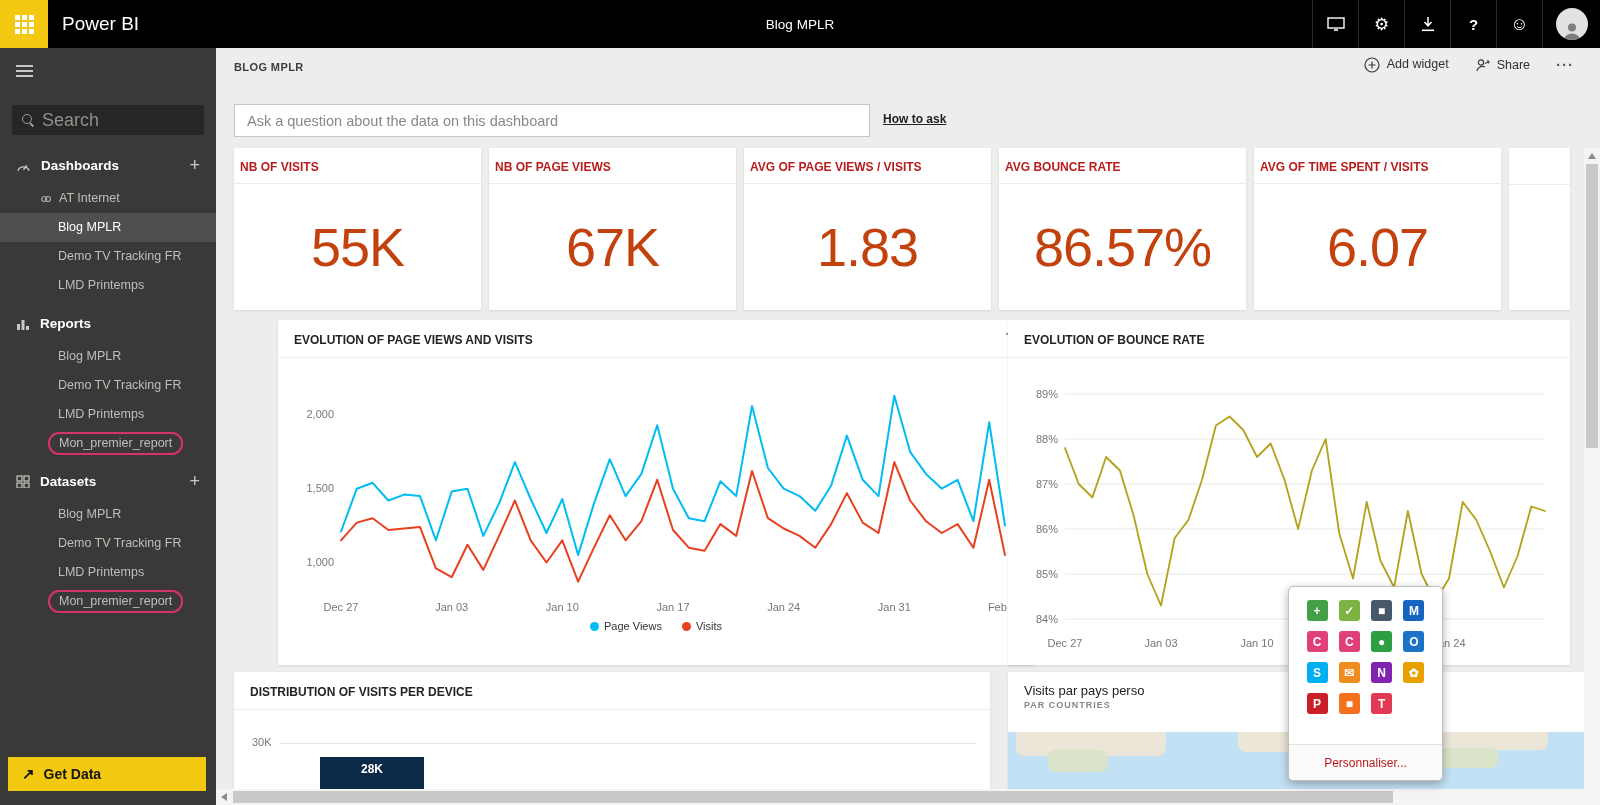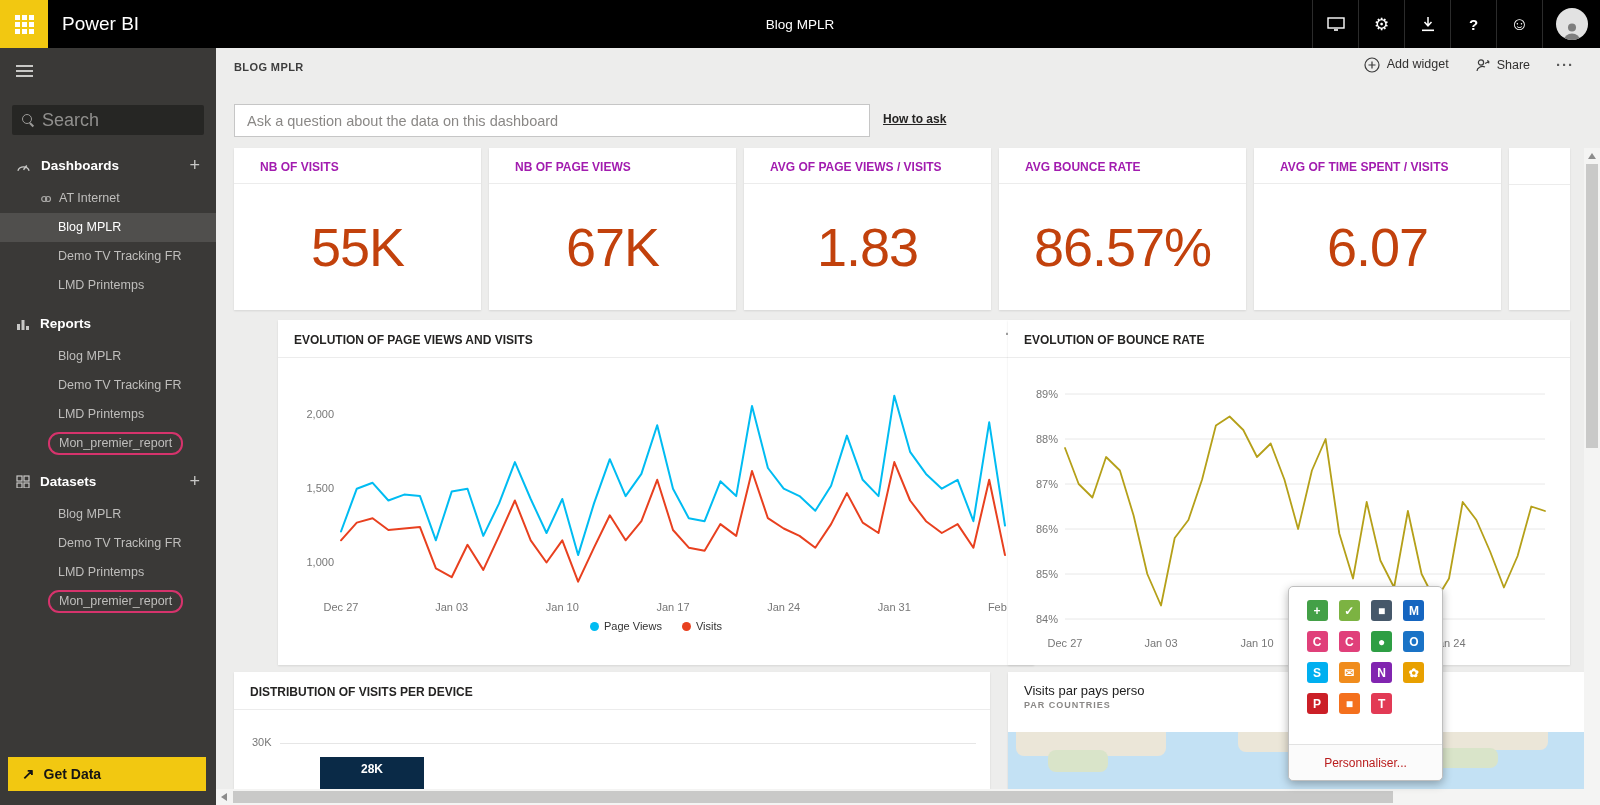--- a/index.html
+++ b/index.html
@@ -44,21 +44,21 @@
   .breadcrumb{position:absolute;left:18px;top:13px;font-size:11px;font-weight:700;color:#3D3D3D;letter-spacing:.4px;}
   .header-actions{position:absolute;right:26px;top:8px;display:flex;align-items:center;gap:26px;color:#323130;font-size:12.5px;}
   .h-action{display:flex;align-items:flex-start;gap:7px;cursor:pointer;}
   .more-dots{font-size:15px;letter-spacing:1px;color:#5A5A5A;cursor:pointer;font-weight:700;}
   .qa-input{position:absolute;left:18px;top:56px;width:636px;height:33px;border:1px solid #C6C6C6;background:#FFF;padding:0 12px;font-size:14.5px;color:#323130;font-family:"Liberation Sans",sans-serif;outline:none;}
   .qa-input::placeholder{color:#8A8886;}
   .how-link{position:absolute;left:667px;top:64px;font-size:12px;font-weight:700;color:#252423;text-decoration:underline;cursor:pointer;}
 
   .kpi-row{position:absolute;left:18px;top:100px;display:flex;gap:8px;}
   .kpi-card{width:247px;height:162px;background:#FFF;box-shadow:0 1px 2px rgba(0,0,0,.10);display:flex;flex-direction:column;}
-  .kpi-title{padding:12px 26px 9px;font-size:12px;font-weight:700;color:#a21caf;border-bottom:1px solid #ECECEC;}
+  .kpi-title{padding:12px 6px 9px;font-size:12px;font-weight:700;color:#b91c1c;border-bottom:1px solid #ECECEC;}
   .kpi-value{flex:1;display:flex;align-items:center;justify-content:center;font-size:54px;font-weight:300;color:#c2410c;letter-spacing:-1px;}
   .kpi-partial{width:61px;height:162px;background:#FFF;box-shadow:0 1px 2px rgba(0,0,0,.10);overflow:hidden;}
   .kpi-partial .kpi-title{height:37px;}
 
   .chart-card{position:absolute;background:#FFF;box-shadow:0 1px 2px rgba(0,0,0,.10);}
   .cc-title{padding:13px 16px 10px;font-size:12px;font-weight:700;color:#252423;border-bottom:1px solid #ECECEC;position:relative;}
   .tile-more{position:absolute;right:12px;top:6px;color:#9E9E9E;font-size:14px;letter-spacing:1px;cursor:pointer;font-weight:700;}
   .chart-svg{display:block;margin:8px auto 0;}
   .legend{display:flex;justify-content:center;gap:20px;font-size:11px;color:#333;margin-top:2px;}
   .lg-item{display:flex;align-items:center;}

